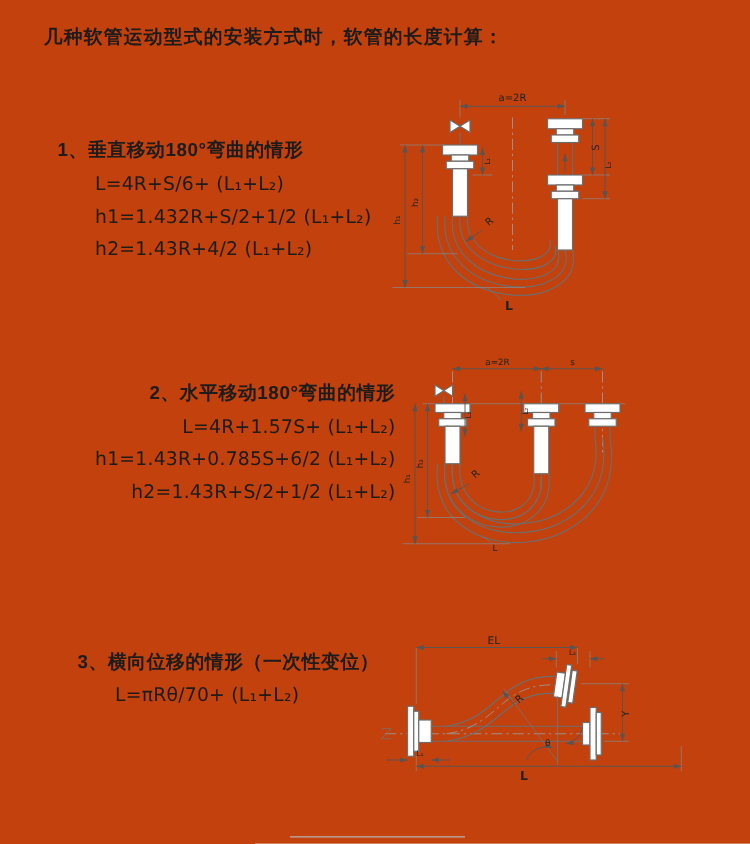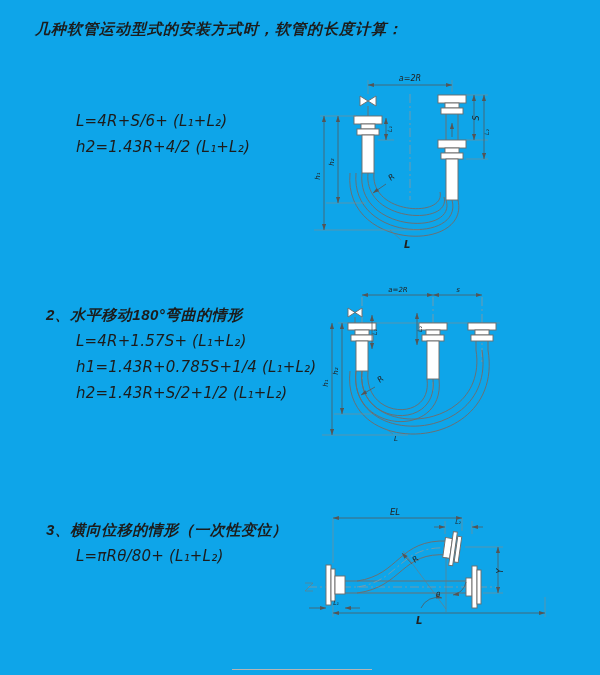--- a/index.html
+++ b/index.html
@@ -1,18 +1,18 @@
 <!DOCTYPE html>
 <html><head>
 <meta charset="utf-8">
 <style>
   html,body{margin:0;padding:0;background:#e8e8e8;}
   .page{
-    position:relative;width:600px;height:675px;background:#0ea5e9;overflow:hidden;
-    font-family:"Liberation Sans","DejaVu Sans",sans-serif;color:#1c1c1c;font-style:italic;
+    position:relative;width:600px;height:675px;background:#c2410c;overflow:hidden;
+    font-family:"Liberation Sans","DejaVu Sans",sans-serif;color:#1c1c1c;
   }
   .title{
     position:absolute;left:35px;top:20px;font-size:15px;font-weight:bold;letter-spacing:1px;
   }
   .sec{position:absolute;left:46px;}
   .sec .h{font-size:15px;font-weight:bold;line-height:26px;letter-spacing:.5px;white-space:nowrap;}
   .sec .f{font-size:15px;font-weight:normal;line-height:26px;margin-left:30px;white-space:nowrap;
           font-family:"DejaVu Sans","Liberation Sans",sans-serif;letter-spacing:.2px;}
   .dwg{position:absolute;}
   svg text{font-family:"DejaVu Sans",sans-serif;fill:#222;}
@@ -27,34 +27,36 @@
   .footer-line{position:absolute;left:232px;top:669px;width:140px;height:0;border-top:1px solid #b5b5b5;}
 </style>
 </head>
 <body>
 
 <div class="page">
 
   <div class="title">几种软管运动型式的安装方式时，软管的长度计算：</div>
 
   <div class="sec" style="top:108px;">
+    <div class="h">1、垂直移动180°弯曲的情形</div>
     <div class="f">L=4R+S/6+ (L₁+L₂)</div>
+    <div class="f">h1=1.432R+S/2+1/2 (L₁+L₂)</div>
     <div class="f">h2=1.43R+4/2 (L₁+L₂)</div>
   </div>
 
-  <div class="sec" style="top:302px;">
+  <div class="sec" style="top:302px;text-align:right;">
     <div class="h">2、水平移动180°弯曲的情形</div>
     <div class="f">L=4R+1.57S+ (L₁+L₂)</div>
-    <div class="f">h1=1.43R+0.785S+1/4 (L₁+L₂)</div>
+    <div class="f">h1=1.43R+0.785S+6/2 (L₁+L₂)</div>
     <div class="f">h2=1.43R+S/2+1/2 (L₁+L₂)</div>
   </div>
 
-  <div class="sec" style="top:517px;">
+  <div class="sec" style="top:517px;margin-left:16px;">
     <div class="h">3、横向位移的情形（一次性变位）</div>
-    <div class="f">L=πRθ/80+ (L₁+L₂)</div>
+    <div class="f">L=πRθ/70+ (L₁+L₂)</div>
   </div>
 
   <svg class="dwg" style="left:298px;top:70px;" width="292" height="190" viewBox="0 0 292 190">
     <defs>
       <marker id="ar1" markerWidth="9" markerHeight="7" refX="8.4" refY="3" orient="auto-start-reverse">
         <path d="M0.5,0.3 L8.5,3 L0.5,5.7 Z" fill="#555"></path>
       </marker>
       <pattern id="br1" width="4.5" height="4.5" patternUnits="userSpaceOnUse">
         <path d="M0,4.5 L4.5,0 M0,0 L4.5,4.5" stroke="#8a8a8a" stroke-width="0.6"></path>
       </pattern>

